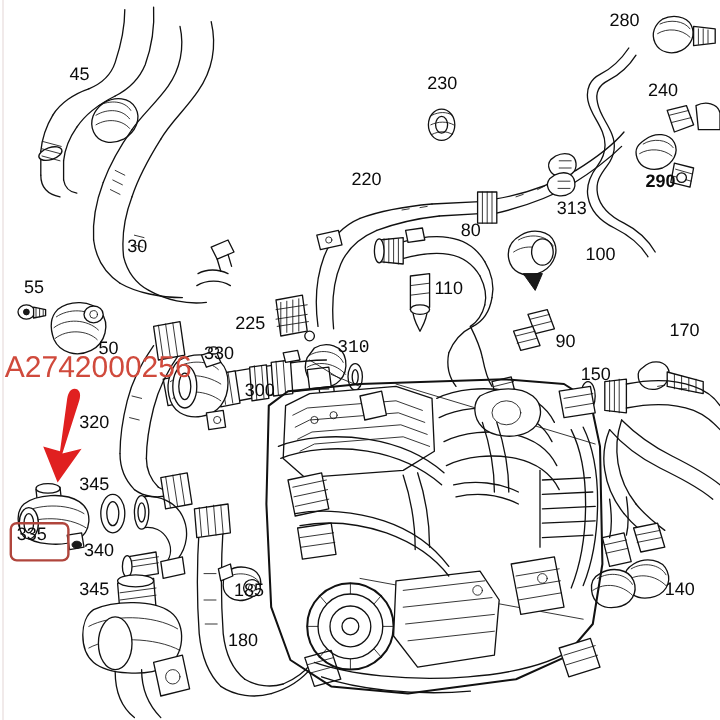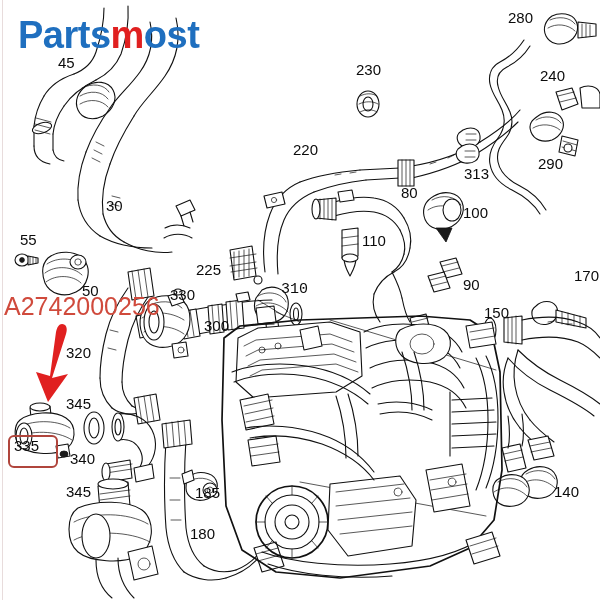--- a/index.html
+++ b/index.html
@@ -462,42 +462,41 @@
   <svg class="arrow" viewBox="0 0 60 82">
     <path d="M38,2 C42,2 44,6 42,12 L28,56 L44,52 L24,80 L12,50 L26,54 L32,10 C33,5 35,2 38,2 Z" fill="#e02020"></path>
   </svg>
 
   <div class="hl-box"></div>
 
   <div class="lbl" style="left:58px;top:55px;">45</div>
   <div class="lbl" style="left:508px;top:10px;">280</div>
   <div class="lbl" style="left:356px;top:62px;">230</div>
   <div class="lbl" style="left:540px;top:68px;">240</div>
-  <div class="lbl" style="left:538px;top:156px;">290</div>
+  <div class="lbl" style="left:538px;top:144px;font-weight:bold;">290</div>
   <div class="lbl" style="left:464px;top:166px;">313</div>
   <div class="lbl" style="left:293px;top:142px;">220</div>
   <div class="lbl" style="left:106px;top:198px;">30</div>
-  <div class="lbl" style="left:401px;top:185px;">80</div>
-  <div class="lbl" style="left:463px;top:205px;">100</div>
+  <div class="lbl" style="left:384px;top:185px;">80</div>
+  <div class="lbl" style="left:488px;top:205px;">100</div>
   <div class="lbl" style="left:362px;top:233px;">110</div>
   <div class="lbl" style="left:20px;top:232px;">55</div>
   <div class="lbl" style="left:196px;top:262px;">225</div>
   <div class="lbl" style="left:463px;top:277px;">90</div>
-  <div class="lbl" style="left:558px;top:268px;margin-left:16px;">170</div>
+  <div class="lbl" style="left:558px;top:268px;">170</div>
   <div class="lbl" style="left:48px;top:283px;margin-left:34px;">50</div>
   <div class="lbl" style="left:126px;top:287px;margin-left:44px;">330</div>
   <div class="lbl" style="left:281px;top:282px;font-family:Liberation Mono, monospace;">310</div>
   <div class="lbl" style="left:484px;top:305px;">150</div>
   <div class="lbl" style="left:204px;top:318px;">300</div>
   <div class="lbl" style="left:66px;top:345px;">320</div>
   <div class="lbl" style="left:66px;top:396px;">345</div>
   <div class="lbl" style="left:14px;top:438px;">335</div>
   <div class="lbl" style="left:70px;top:451px;">340</div>
   <div class="lbl" style="left:66px;top:484px;">345</div>
   <div class="lbl" style="left:195px;top:485px;">185</div>
   <div class="lbl" style="left:554px;top:484px;">140</div>
   <div class="lbl" style="left:190px;top:526px;">180</div>
 
   <div class="partno">A2742000256</div>
 
-  <div class="logo"><span class="blue">Parts</span><span class="red">m</span><span class="blue">ost</span></div>
 
 </div>
 
 </body></html>

